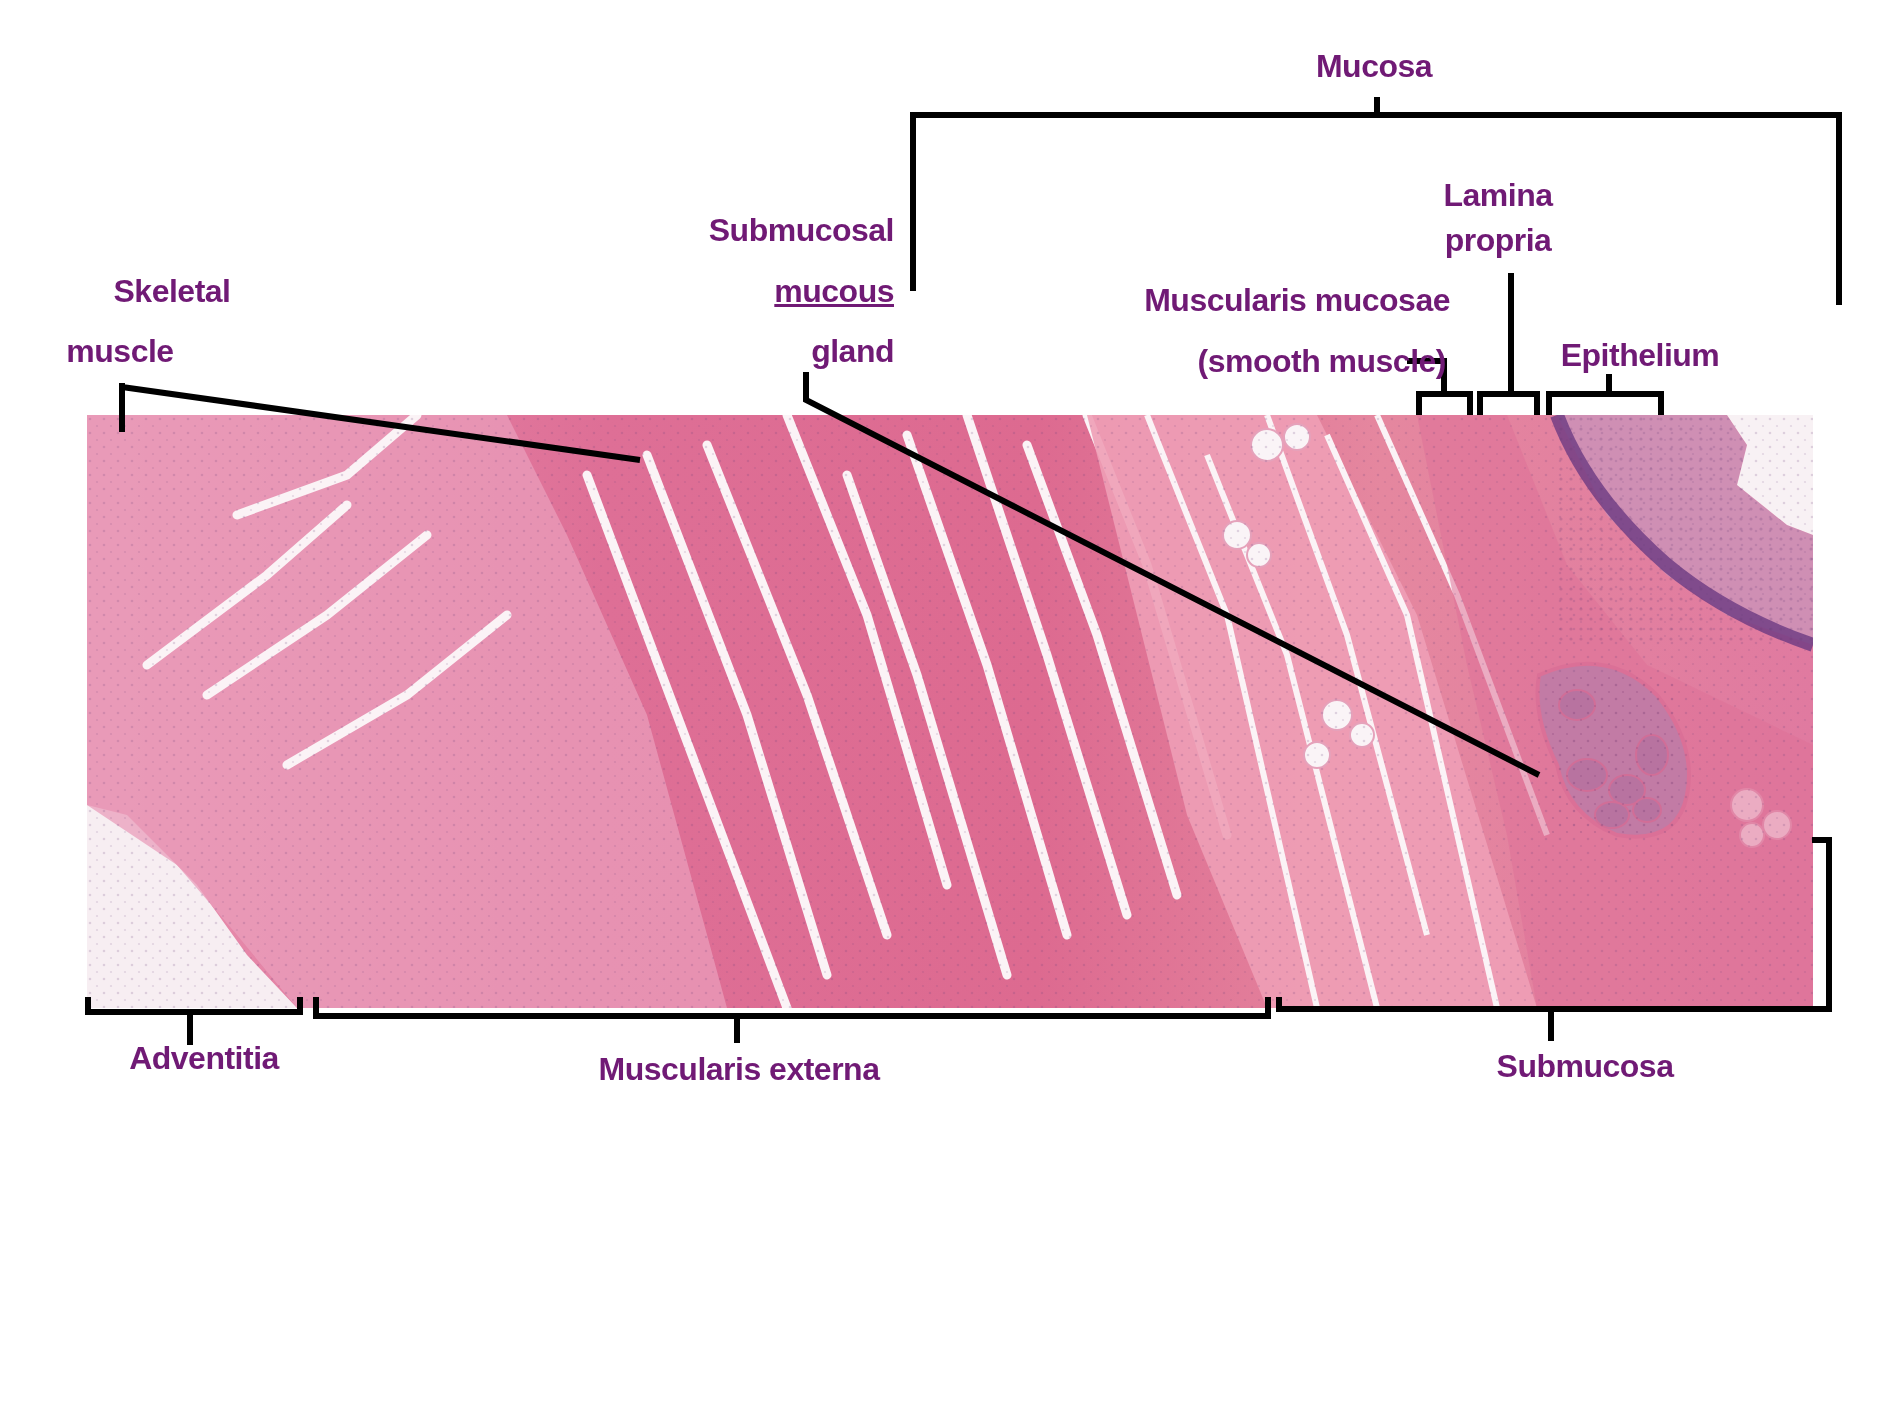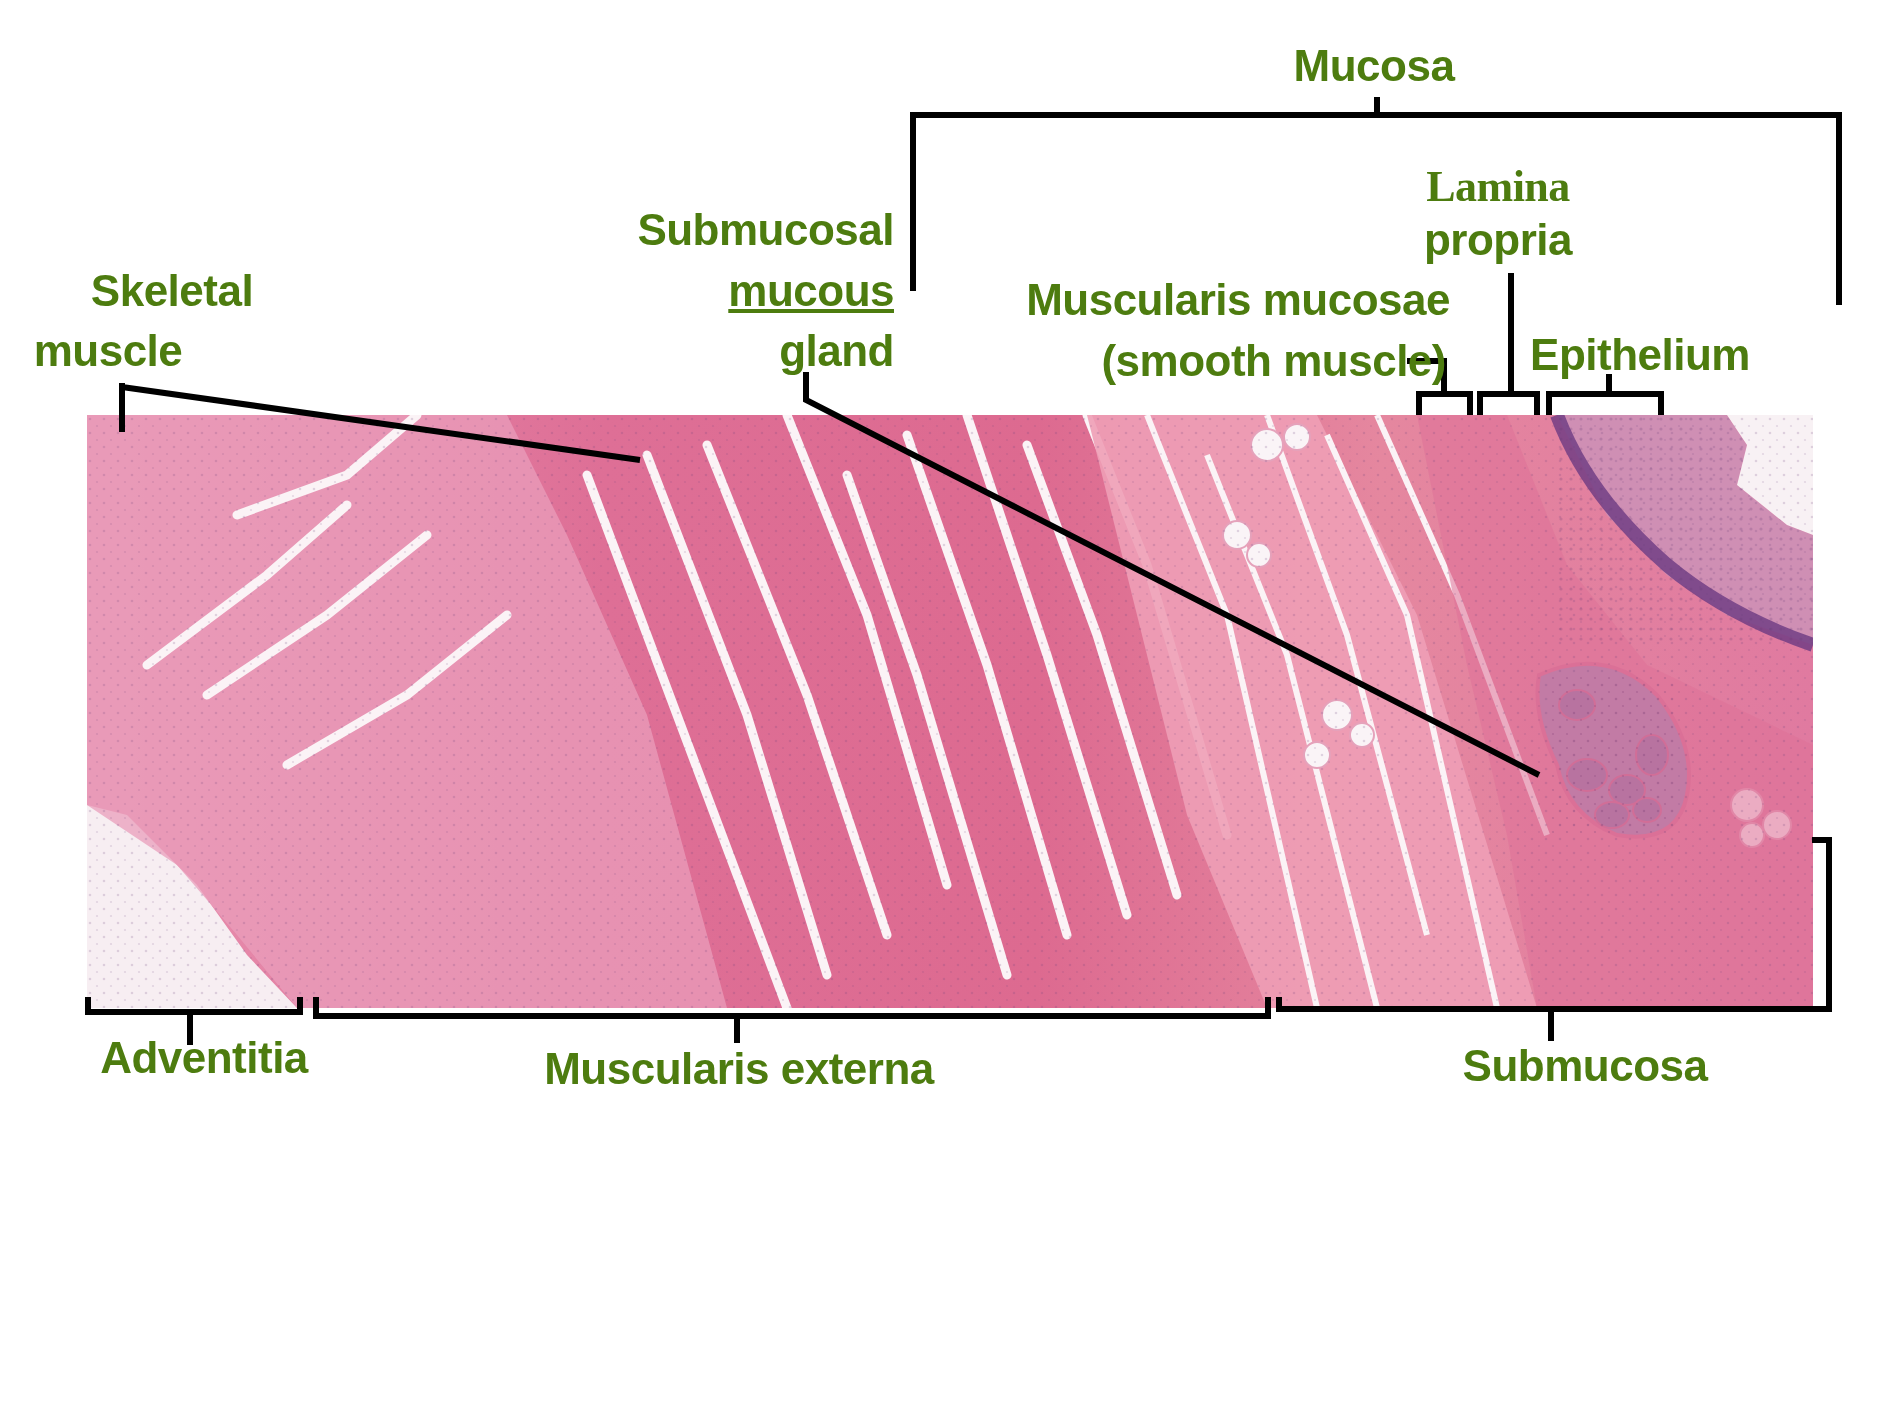--- a/index.html
+++ b/index.html
@@ -1,18 +1,18 @@
 <!DOCTYPE html>
 <html><head>
 <meta charset="utf-8">
 <style>
   html, body { margin: 0; padding: 0; background: #ffffff; }
   body { width: 1890px; height: 1417px; position: relative; overflow: hidden;
          font-family: "Liberation Sans", "DejaVu Sans", sans-serif; }
-  .label { position: absolute; font-weight: bold; color: #4d7c0f; font-size: 44px;
+  .label { position: absolute; font-weight: bold; color: #701a75; font-size: 32px;
            line-height: 60px; white-space: nowrap; letter-spacing: -0.5px; }
   .label.center { transform: translateX(-50%); text-align: center; }
   .label.right { transform: translateX(-100%); text-align: right; margin-left: 41px; }
   #micrograph { position: absolute; left: 87px; top: 415px; width: 1726px; height: 593px; overflow: hidden; }
   #overlay { position: absolute; left: 0; top: 0; width: 1890px; height: 1417px; pointer-events: none; }
 </style>
 </head>
 <body>
 
 <div id="micrograph">
@@ -126,30 +126,30 @@
     <path d="M190,1012 L190,1045"></path>
     <path d="M316,997 L316,1016 L1268,1016 L1268,997"></path>
     <path d="M737,1016 L737,1043"></path>
     <path d="M1279,997 L1279,1009 L1829,1009 L1829,840 L1812,840"></path>
     <path d="M1551,1009 L1551,1041"></path>
   </g>
 </svg>
 
 <div class="label center" style="left:1374px; top:36px;">Mucosa</div>
 
-<div class="label center" style="left:1498px; top:157px;font-family:Liberation Serif, serif;">Lamina</div>
+<div class="label center" style="left:1498px; top:165px;">Lamina</div>
 <div class="label center" style="left:1498px; top:210px;text-align:center;">propria</div>
 
 <div class="label right" style="left:1409px; top:270px;">Muscularis mucosae</div>
 <div class="label right" style="left:1405px; top:331px;">(smooth muscle)</div>
 
 <div class="label center" style="left:1640px; top:325px;">Epithelium</div>
 
 <div class="label center" style="left:124px; top:261px;margin-left:48px;">Skeletal</div>
-<div class="label center" style="left:108px; top:321px;">muscle</div>
+<div class="label center" style="left:120px; top:321px;">muscle</div>
 
 <div class="label right" style="left:853px; top:200px;">Submucosal</div>
 <div class="label right" style="left:853px; top:261px;text-decoration:underline;">mucous</div>
 <div class="label right" style="left:853px; top:321px;">gland</div>
 
 <div class="label center" style="left:204px; top:1028px;">Adventitia</div>
 <div class="label center" style="left:739px; top:1039px;">Muscularis externa</div>
 <div class="label center" style="left:1585px; top:1036px;">Submucosa</div>
 
 </body></html>

